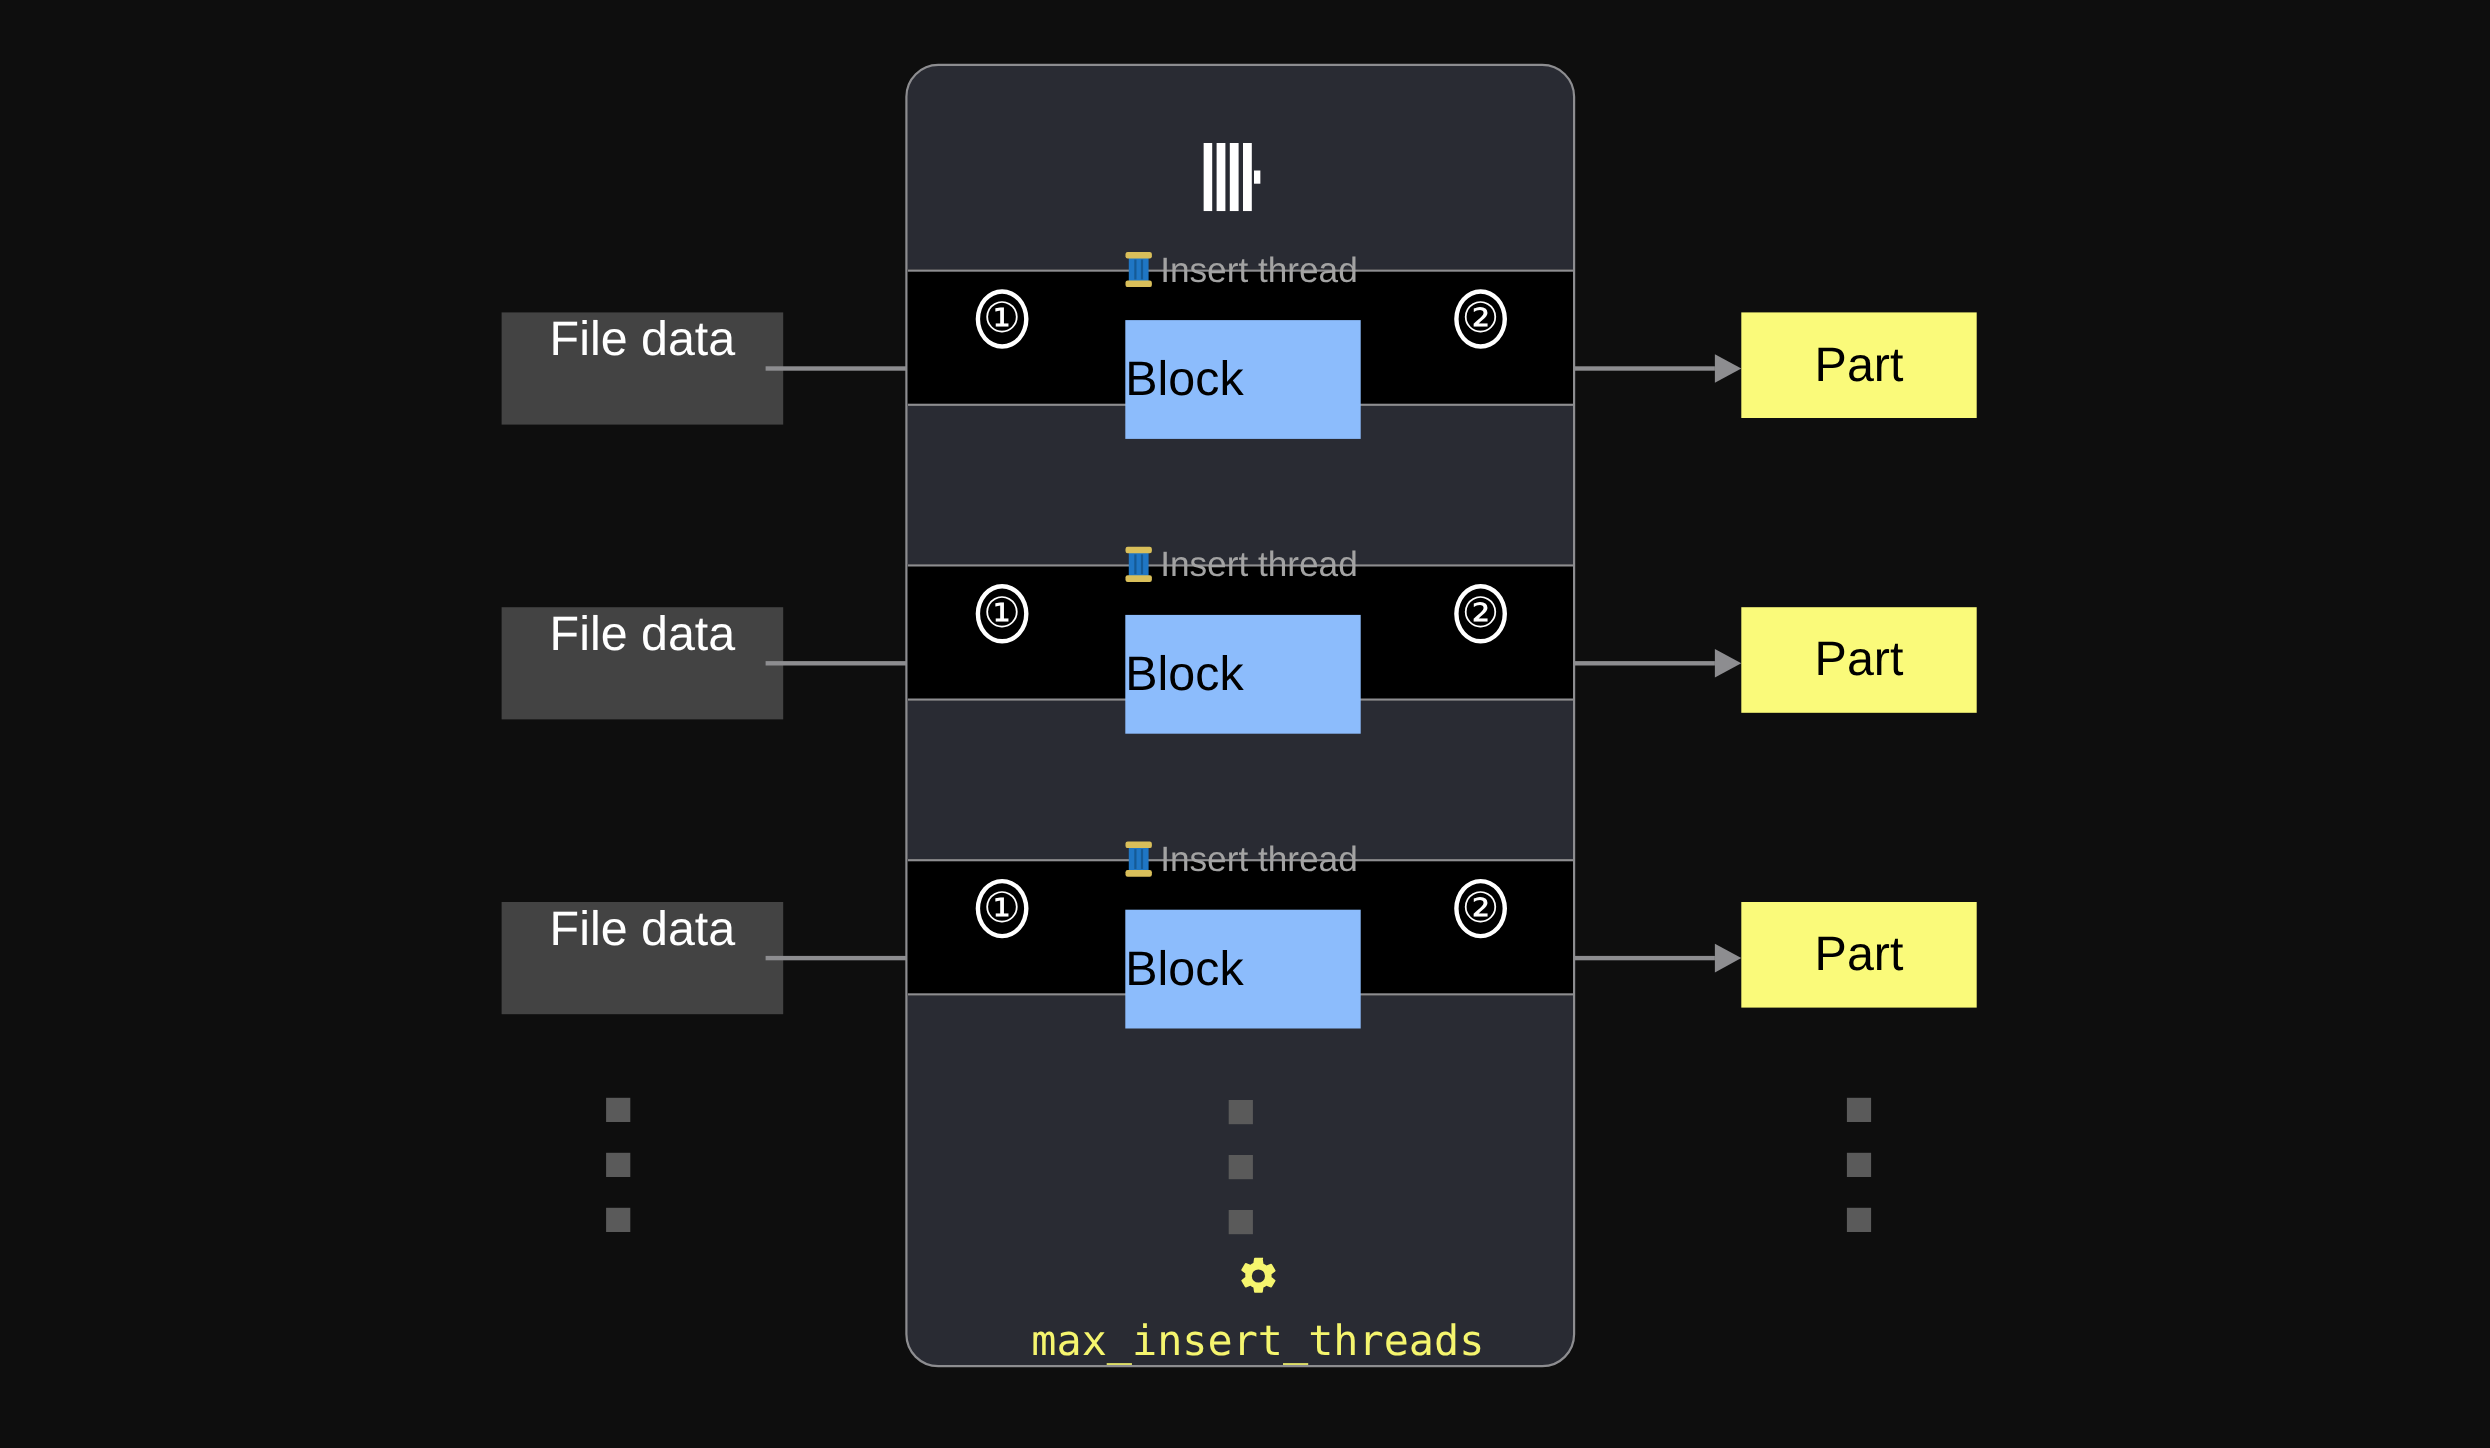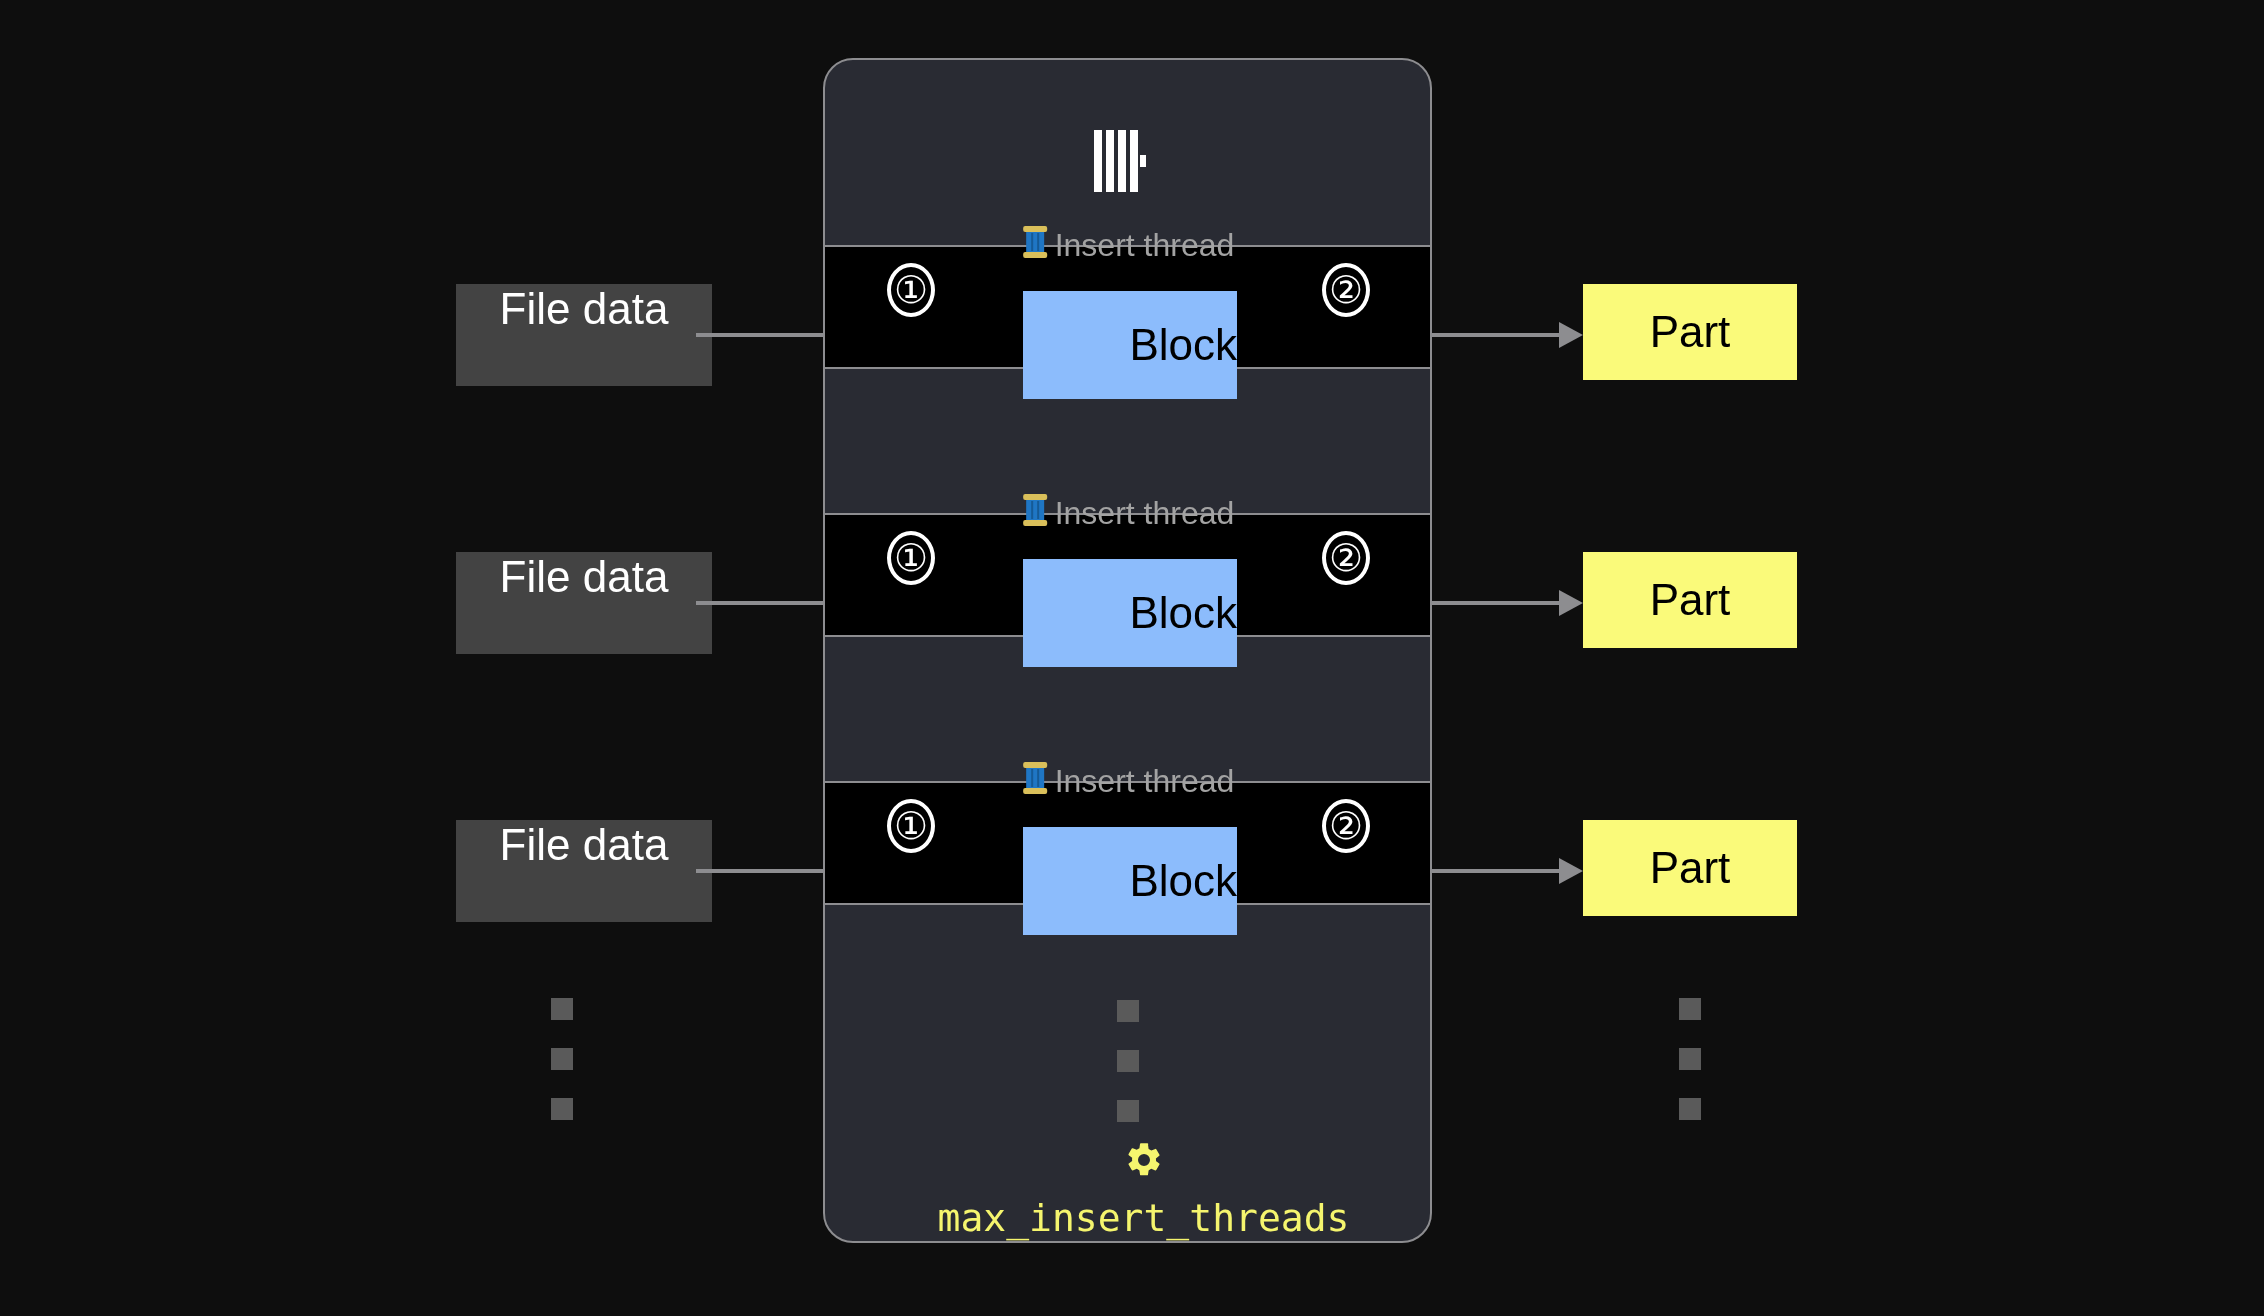--- a/index.html
+++ b/index.html
@@ -69,43 +69,43 @@
     position: absolute;
     top: -22px;
     left: 50%;
     transform: translateX(-50%);
     color: #a3a3a3;
     font-size: 32px;
     line-height: 40px;
     white-space: nowrap;
     background: transparent;
     display: flex;
+    align-items: center;
     gap: 2px;
   }
   .thread-label .spool-img {
     width: 28px;
     height: 34px;
     display: inline-block;
     position: relative;
     margin-right: 4px;
   }
 
   
   .block-box {
     position: absolute;
     width: 214px;
     height: 108px;
     background: #8cbcfc;
     color: #000000;
     font-size: 44px;
     display: flex;
     align-items: center;
-    justify-content: flex-end;
-    box-sizing: border-box;
-    padding-left: 13px;
+    justify-content: flex-start;
+    box-sizing: border-box;
   }
 
   
   .filedata-box {
     position: absolute;
     left: 456px;
     width: 256px;
     height: 102px;
     background: #434343;
     color: #ffffff;

